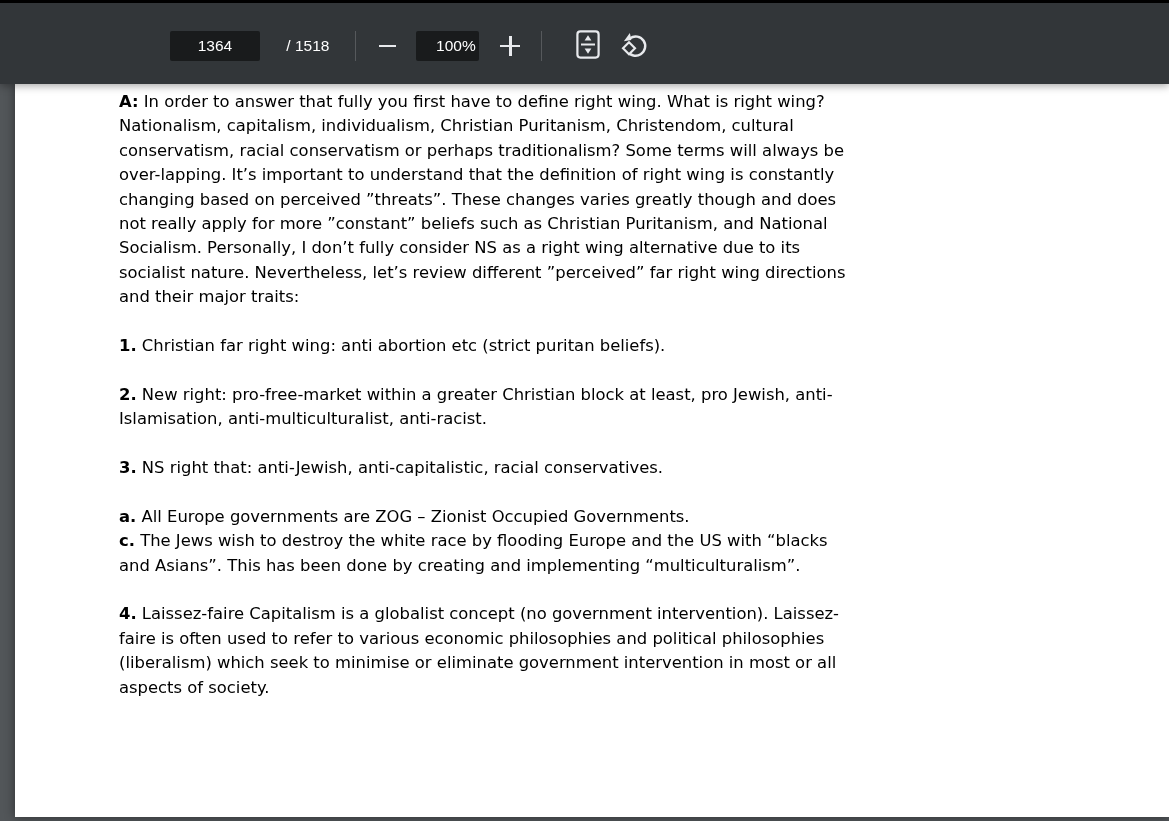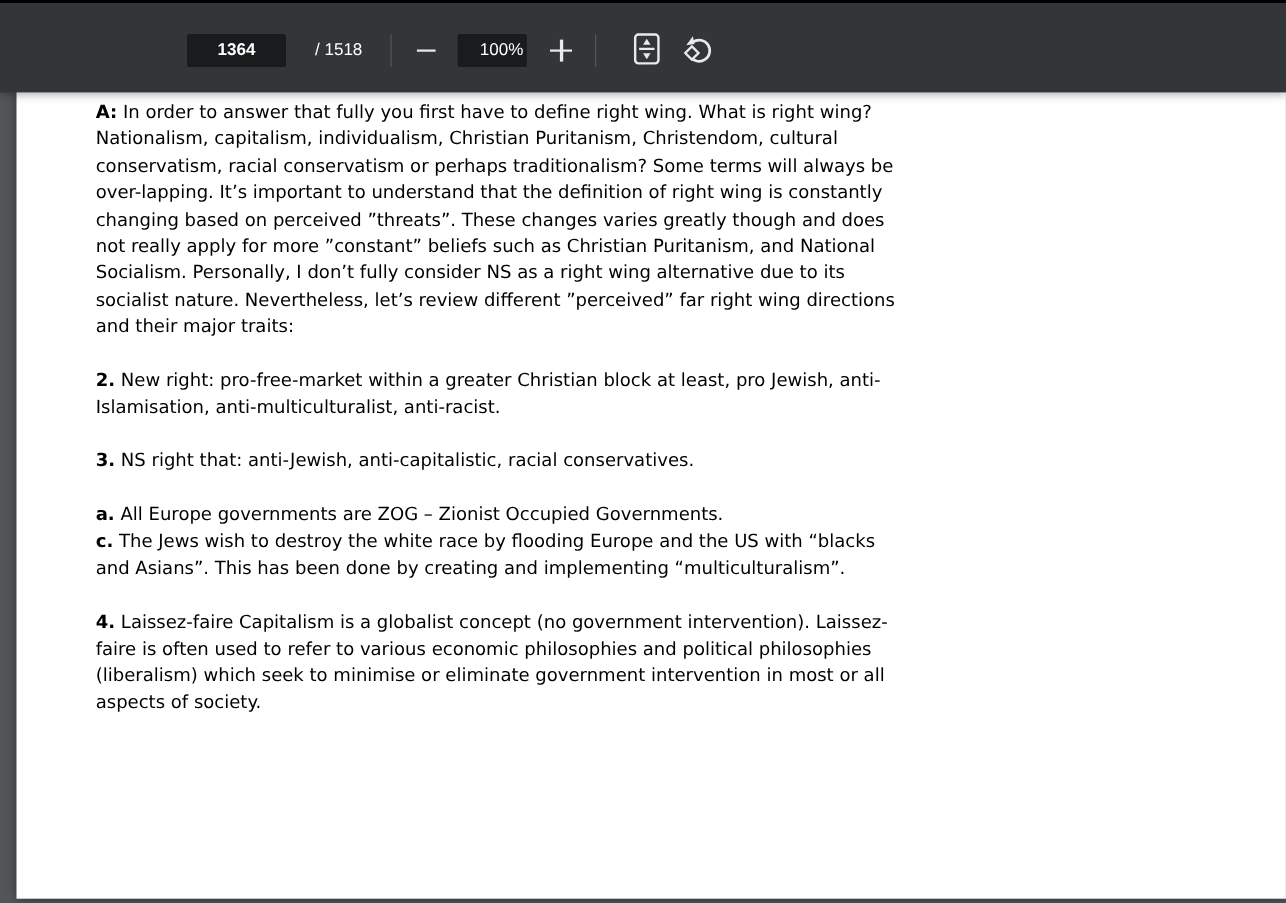--- a/index.html
+++ b/index.html
@@ -27,21 +27,20 @@
     position: absolute; left: 170px; top: 28px; height: 30px;
     display: flex; align-items: center;
   }
   .page-input {
     width: 90px; height: 30px;
     background: rgba(0,0,0,0.5);
     border: none; border-radius: 2px;
     color: #fff; font-size: 15.5px; text-align: center;
     font-family: "Liberation Sans", sans-serif;
     outline: none;
-    font-weight: bold;
   }
   .page-total {
     margin-left: 22px; color: #fff; font-size: 15.5px; white-space: pre;
   }
   .tb-sep {
     width: 1px; height: 30px; background: #56595c;
   }
   .sep-1 { margin-left: 26px; }
   .sep-2 { margin-left: 16px; }
   .icon-btn {
@@ -73,21 +72,21 @@
     position: absolute; top: 84px; left: 0; right: 0; bottom: 0;
     background: #525659;
   }
   .doc-page {
     position: absolute; top: -1px; left: 15px; right: 0; bottom: 4px;
     background: #fff;
     box-shadow: 0 0 10px rgba(0,0,0,0.45);
     overflow: hidden;
   }
   .page-content {
-    padding: 7px 40px 0 72px;
+    padding: 7px 40px 0 104px;
     color: #000;
     font-family: "DejaVu Sans", sans-serif;
     font-size: 16.4px;
     line-height: 24.4px;
   }
   .para {
     white-space: pre;
     margin: 0 0 24.4px 0;
   }
   .para.tight { margin-bottom: 0; }
@@ -149,20 +148,21 @@
         <p class="para"><b>A:</b><span> In order to answer that fully you first have to define right wing. What is right wing?
 Nationalism, capitalism, individualism, Christian Puritanism, Christendom, cultural
 conservatism, racial conservatism or perhaps traditionalism? Some terms will always be
 over-lapping. It’s important to understand that the definition of right wing is constantly
 changing based on perceived ”threats”. These changes varies greatly though and does
 not really apply for more ”constant” beliefs such as Christian Puritanism, and National
 Socialism. Personally, I don’t fully consider NS as a right wing alternative due to its
 socialist nature. Nevertheless, let’s review different ”perceived” far right wing directions
 and their major traits:</span></p>
 
+        <p class="para"><b>1.</b><span> Christian far right wing: anti abortion etc (strict puritan beliefs).</span></p>
 
         <p class="para"><b>2.</b><span> New right: pro-free-market within a greater Christian block at least, pro Jewish, anti-
 Islamisation, anti-multiculturalist, anti-racist.</span></p>
 
         <p class="para"><b>3.</b><span> NS right that: anti-Jewish, anti-capitalistic, racial conservatives.</span></p>
 
         <p class="para tight"><b>a.</b><span> All Europe governments are ZOG – Zionist Occupied Governments.</span></p>
 
 
         <p class="para"><b>c.</b><span> The Jews wish to destroy the white race by flooding Europe and the US with “blacks

